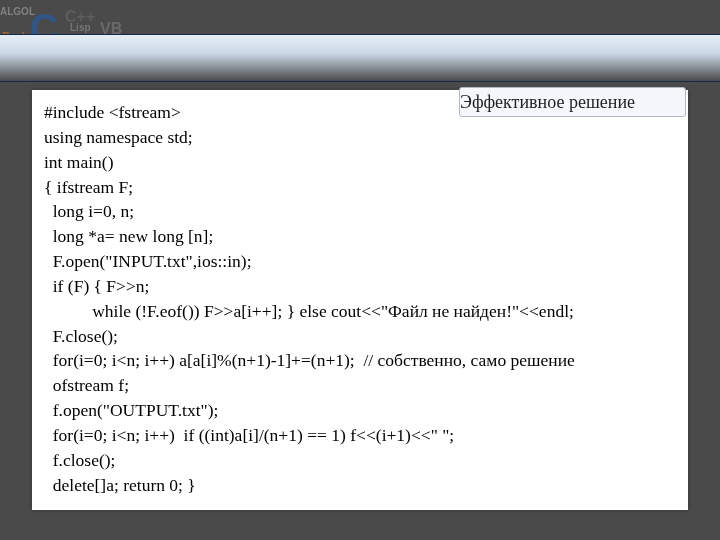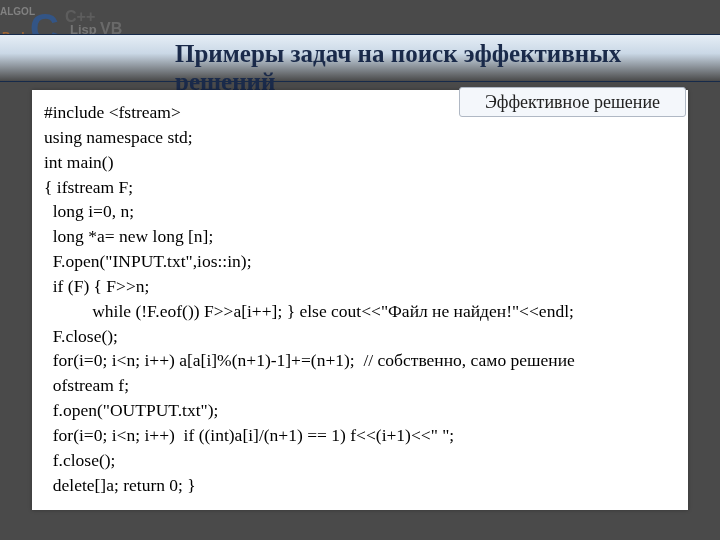--- a/index.html
+++ b/index.html
@@ -3,43 +3,42 @@
 <meta charset="utf-8">
 <style>
   html,body{margin:0;padding:0;width:720px;height:540px;overflow:hidden;font-family:"Times New Roman",serif;background:#4a4a4a}
   .slide{position:relative;width:720px;height:540px;background:#4a4a4a}
   .header{position:relative;height:80px;background:#4a4a4a}
   .bg-image{position:absolute;left:0;top:0;width:170px;height:80px;overflow:hidden}
   .bg-image span{position:absolute;white-space:nowrap;font-family:Arial,sans-serif;font-weight:bold;opacity:.7}
   .title-bar{position:absolute;left:0;top:34px;right:0;height:46px;border-top:1px solid #162a4a;border-bottom:1px solid #162a4a;background:linear-gradient(to bottom,#e6eef6 0%,#cad8e6 40%,#4a4a4a 100%)}
   .title{position:absolute;left:175px;top:40px;font-size:25px;font-weight:bold;color:#1a2a4a;font-family:"Times New Roman",serif}
   .body{position:absolute;left:32px;top:90px;width:656px;height:420px;background:#fff;box-shadow:0 0 4px rgba(0,0,0,.3)}
-  .label-box{position:absolute;right:2px;top:-3px;width:225px;height:28px;background:#f4f7fb;border:1px solid #b0b8c4;border-radius:3px;text-align:center;line-height:28px;font-size:18px;color:#222}
+  .label-box{position:absolute;right:2px;top:-3px;width:225px;height:28px;background:#f4f7fb;border:1px solid #b0b8c4;border-radius:3px;text-align:left;line-height:28px;font-size:18px;color:#222}
   .code{position:absolute;left:12px;top:10px;right:12px;font-size:17.5px;line-height:1.42;color:#000;white-space:pre-wrap;font-family:"Times New Roman",serif}
 </style>
 </head>
 <body>
 
 <div class="slide">
 
   <div class="header">
     <div class="bg-image">
       <span style="left:30px;top:6px;font-size:40px;color:#2a5aa0">C</span>
       <span style="left:80px;top:30px;font-size:28px;color:#c0392b">Java</span>
       <span style="left:65px;top:8px;font-size:16px;color:#666">C++</span>
-      <span style="left:70px;top:22px;font-size:13px;color:#888">Lisp</span>
+      <span style="left:70px;top:22px;font-size:10px;color:#888">Lisp</span>
       <span style="left:100px;top:20px;font-size:16px;color:#777">VB</span>
       <span style="left:30px;top:50px;font-size:14px;color:#555">PHP</span>
       <span style="left:2px;top:30px;font-size:12px;color:#c0702b">Perl</span>
       <span style="left:0px;top:6px;font-size:10px;color:#999">ALGOL</span>
       <span style="left:40px;top:68px;font-size:10px;color:#888">Python</span>
       <span style="left:2px;top:56px;font-size:11px;color:#777">Script</span>
     </div>
     <div class="title-bar"></div>
-    <div class="title">Примеры задач на поиск эффективных решений</div>
   </div>
 
   <div class="body">
     <div class="label-box">Эффективное решение</div>
     <div class="code">#include &lt;fstream&gt;
 using namespace std;
 int main()
 { ifstream F;
   long i=0, n;
   long *a= new long [n];

